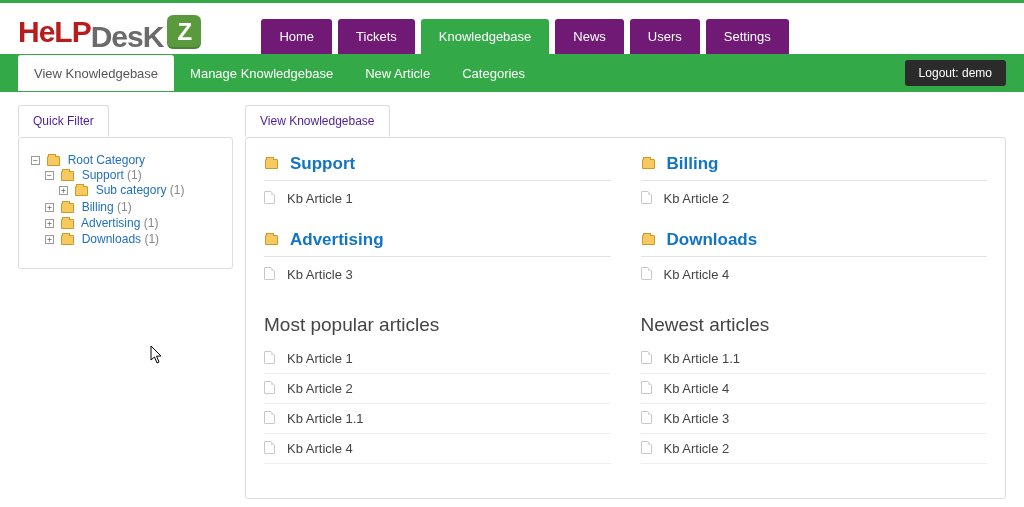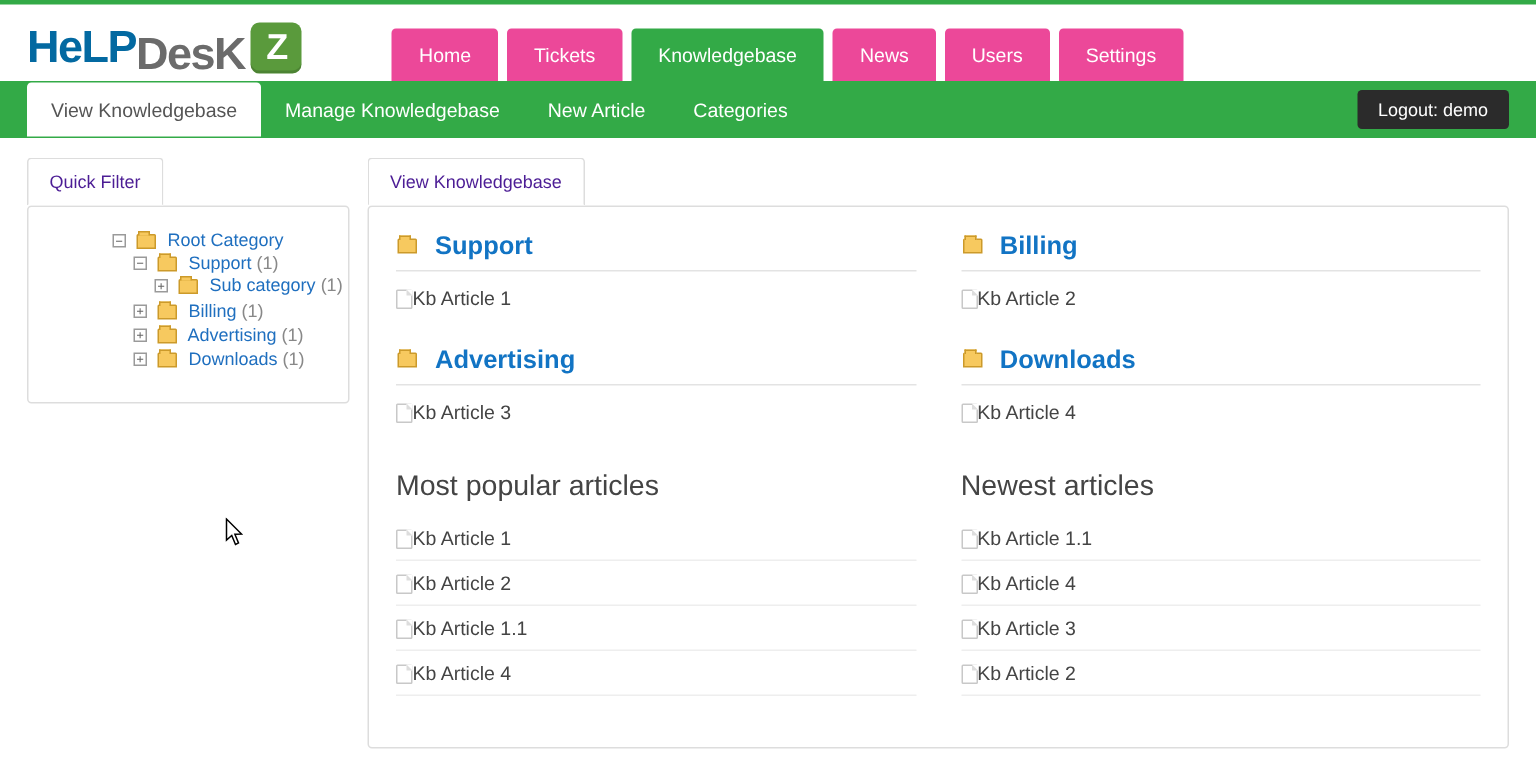--- a/index.html
+++ b/index.html
@@ -20,21 +20,21 @@
     padding: 6px 18px 0 18px;
     border-bottom: 0;
   }
   .logo {
     display: flex;
     align-items: center;
     font-weight: 700;
     font-size: 30px;
     letter-spacing: -1px;
   }
-  .logo .h1 { color: #0369a1; }
+  .logo .h1 { color: #b91c1c; }
   .logo .h2 { color: #6b6b6b; margin-top: 11px; }
   .logo-badge {
     display: inline-flex;
     width: 34px; height: 34px;
     background: #5a9a3c;
     border-radius: 6px;
     margin-left: 4px;
     align-items: center;
     justify-content: center;
     color: #fff;
@@ -42,21 +42,21 @@
     font-weight: 700;
     box-shadow: inset 0 -2px 0 rgba(0,0,0,0.15);
   }
   .main-nav {
     display: flex;
     gap: 6px;
     margin-left: 60px;
     margin-bottom: 0;
   }
   .main-nav .navbtn {
-    background: #ec4899;
+    background: #701a75;
     color: #fff;
     padding: 10px 18px;
     font-size: 13px;
     border-radius: 3px 3px 0 0;
     cursor: pointer;
     display: inline-block;
   }
   .main-nav .navbtn.active {
     background: #33aa47;
   }
@@ -115,21 +115,21 @@
     border-radius: 3px 3px 0 0;
     margin-bottom: -1px;
   }
   .sidebar {
     width: 215px;
   }
   .sidebar .panel-body {
     padding: 14px 12px 20px 12px;
   }
   .tree ul { list-style: none; padding-left: 14px; }
-  .tree > ul { padding-left: 0; margin-left: 44px; }
+  .tree > ul { padding-left: 0; }
   .tree li {
     padding: 1px 0;
     white-space: nowrap;
     font-size: 12px;
   }
   .tree .toggle {
     display: inline-flex;
     width: 9px; height: 9px;
     border: 1px solid #9a9a9a;
     align-items: center; justify-content: center;
@@ -190,22 +190,22 @@
     border-bottom: 1px solid #e3e3e3;
     padding: 4px 0 6px 0;
     cursor: pointer;
   }
   .article-list {
     list-style: none;
     padding: 6px 0 10px 0;
   }
   .article-list li {
     display: flex;
-    align-items: flex-end;
-    gap: 0;
+    align-items: flex-start;
+    gap: 12px;
     padding: 4px 0;
     color: #444;
     cursor: pointer;
     font-size: 13px;
   }
   .article-list.lined li {
     border-bottom: 1px solid #eee;
     padding: 7px 0;
   }
   .doc-icon {

